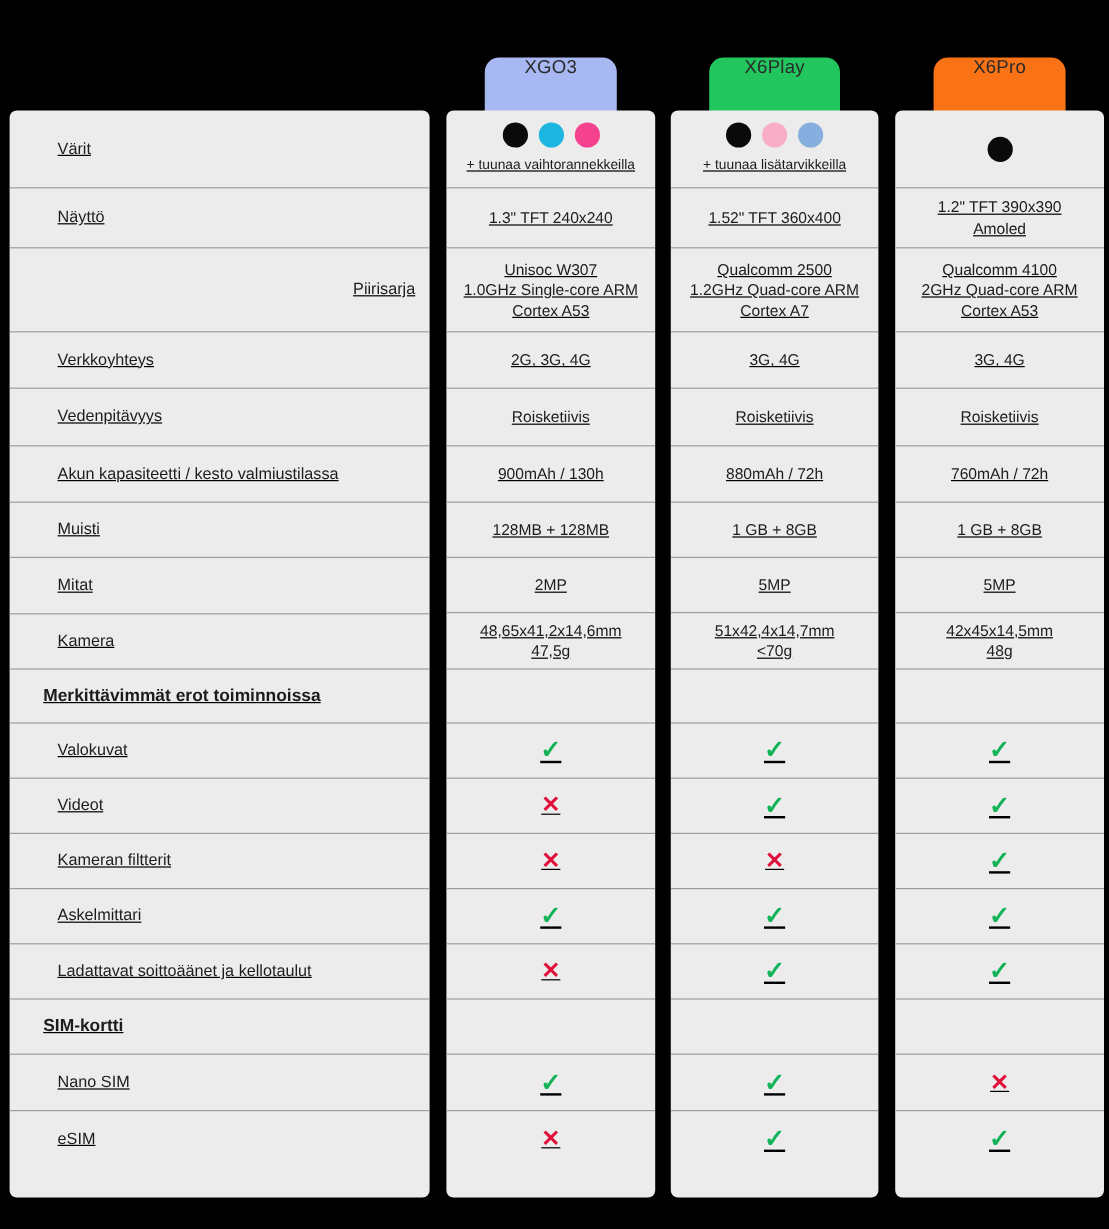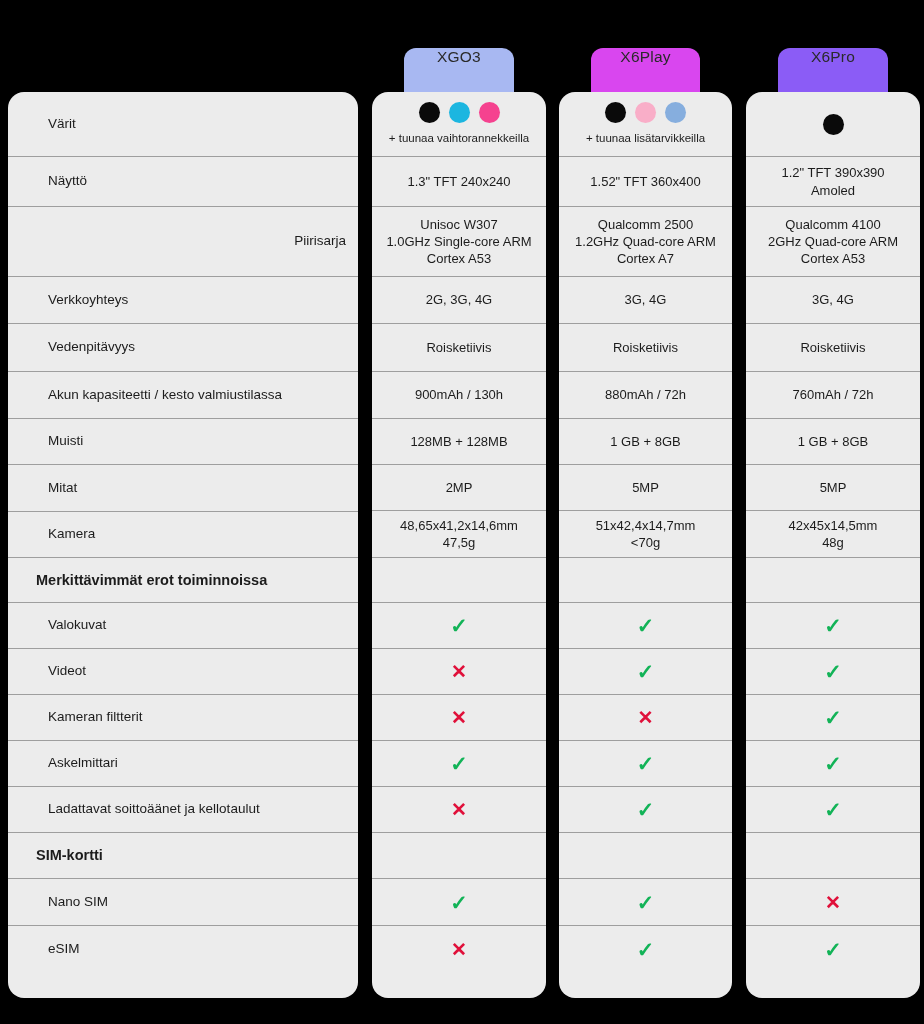--- a/index.html
+++ b/index.html
@@ -53,22 +53,23 @@
   }
 
   
   .card {
     position: absolute;
     left: 0;
     right: 0;
     top: 92px;
     bottom: 26px;
     background: #ececec;
-    border-radius: 16px;
+    border-radius: 6px;
     overflow: hidden;
+    text-decoration: underline;
   }
   .col-labels .card { top: 92px; }
 
   .rows {
     display: flex;
     flex-direction: column;
     height: 100%;
   }
 
   .row {
@@ -288,21 +289,21 @@
             <span class="mark yes">✓</span>
           </div>
           <div class="row h-sim">
             <span class="mark no">✕</span>
           </div>
         </div>
     </div>
   </div>
 
   <div class="col col-c1">
-    <div class="tab" style="background: #d946ef;">
+    <div class="tab" style="background: #22c55e;">
       <span class="tab-label">X6Play</span>
     </div>
     <div class="card">
       <div class="rows">
           <div class="row h-varit colors-cell">
             <div class="dots">
               <span class="dot" style="background: rgb(10, 10, 10);"></span>
               <span class="dot" style="background: rgb(249, 174, 200);"></span>
               <span class="dot" style="background: rgb(134, 174, 222);"></span>
             </div>
@@ -356,21 +357,21 @@
             <span class="mark yes">✓</span>
           </div>
           <div class="row h-sim">
             <span class="mark yes">✓</span>
           </div>
         </div>
     </div>
   </div>
 
   <div class="col col-c2">
-    <div class="tab" style="background: #8b5cf6;">
+    <div class="tab" style="background: #f97316;">
       <span class="tab-label">X6Pro</span>
     </div>
     <div class="card">
       <div class="rows">
           <div class="row h-varit colors-cell">
             <div class="dots">
               <span class="dot" style="background: rgb(10, 10, 10);"></span>
             </div>
           </div>
           <div class="row h-naytto">

